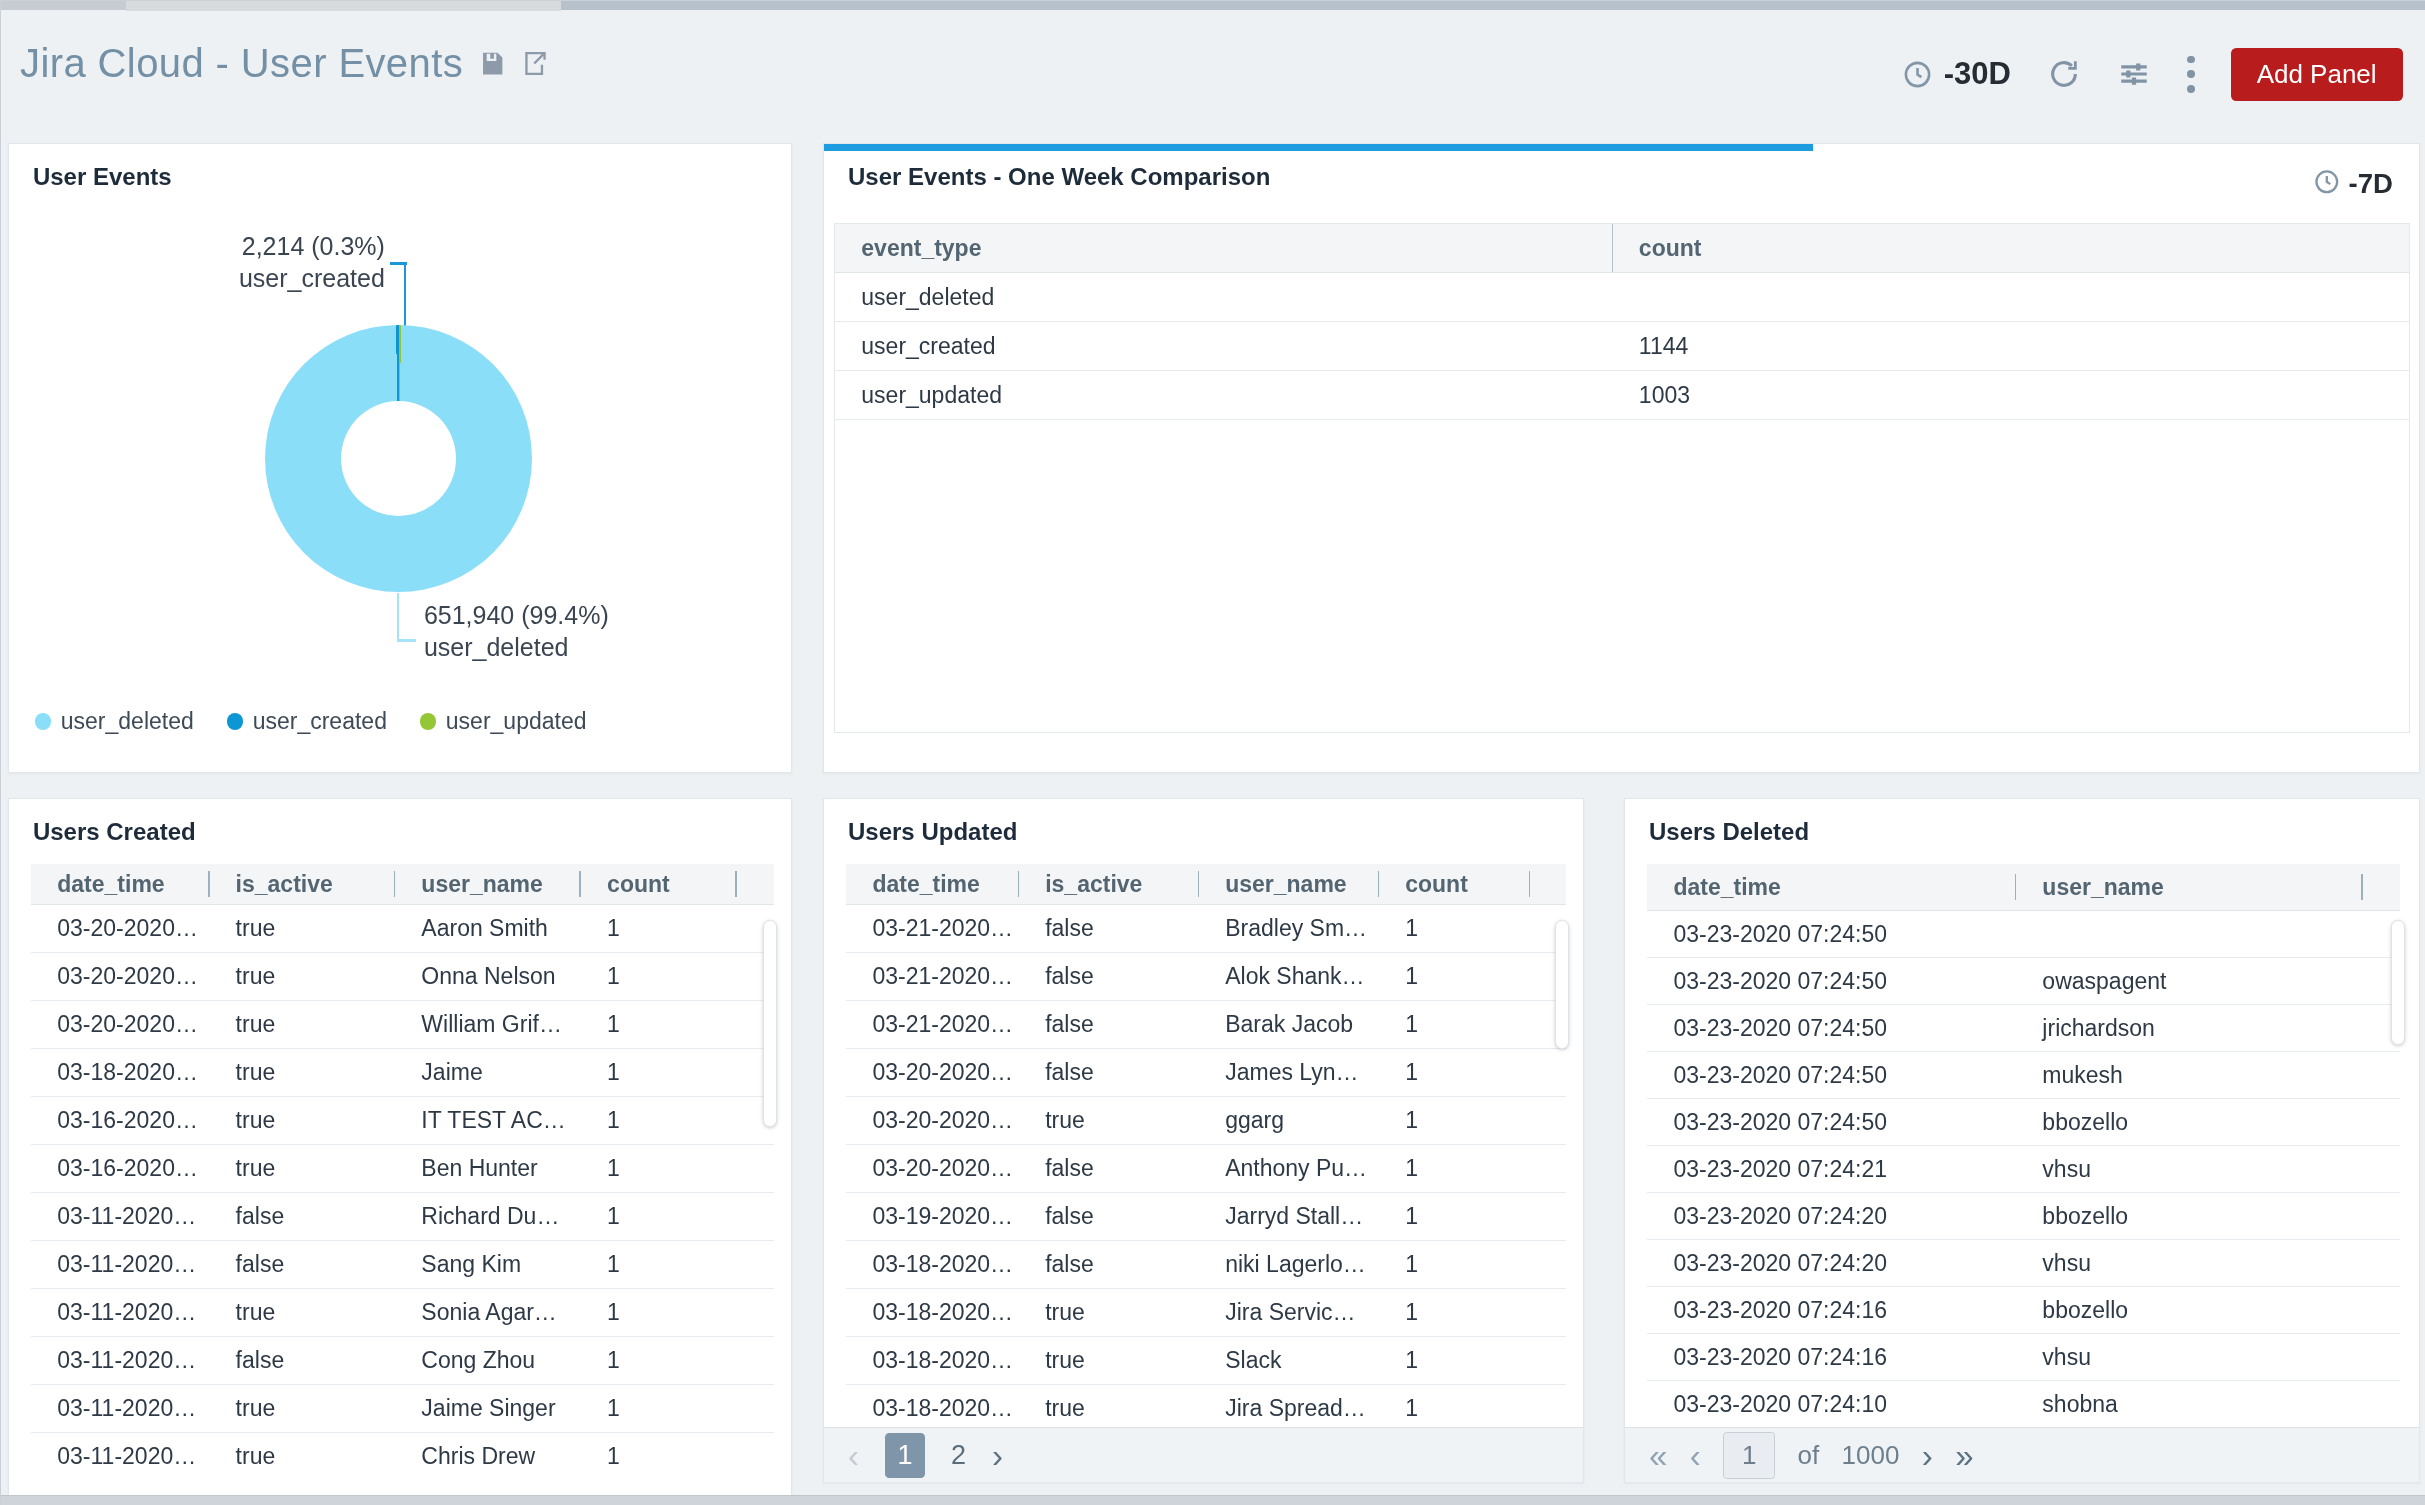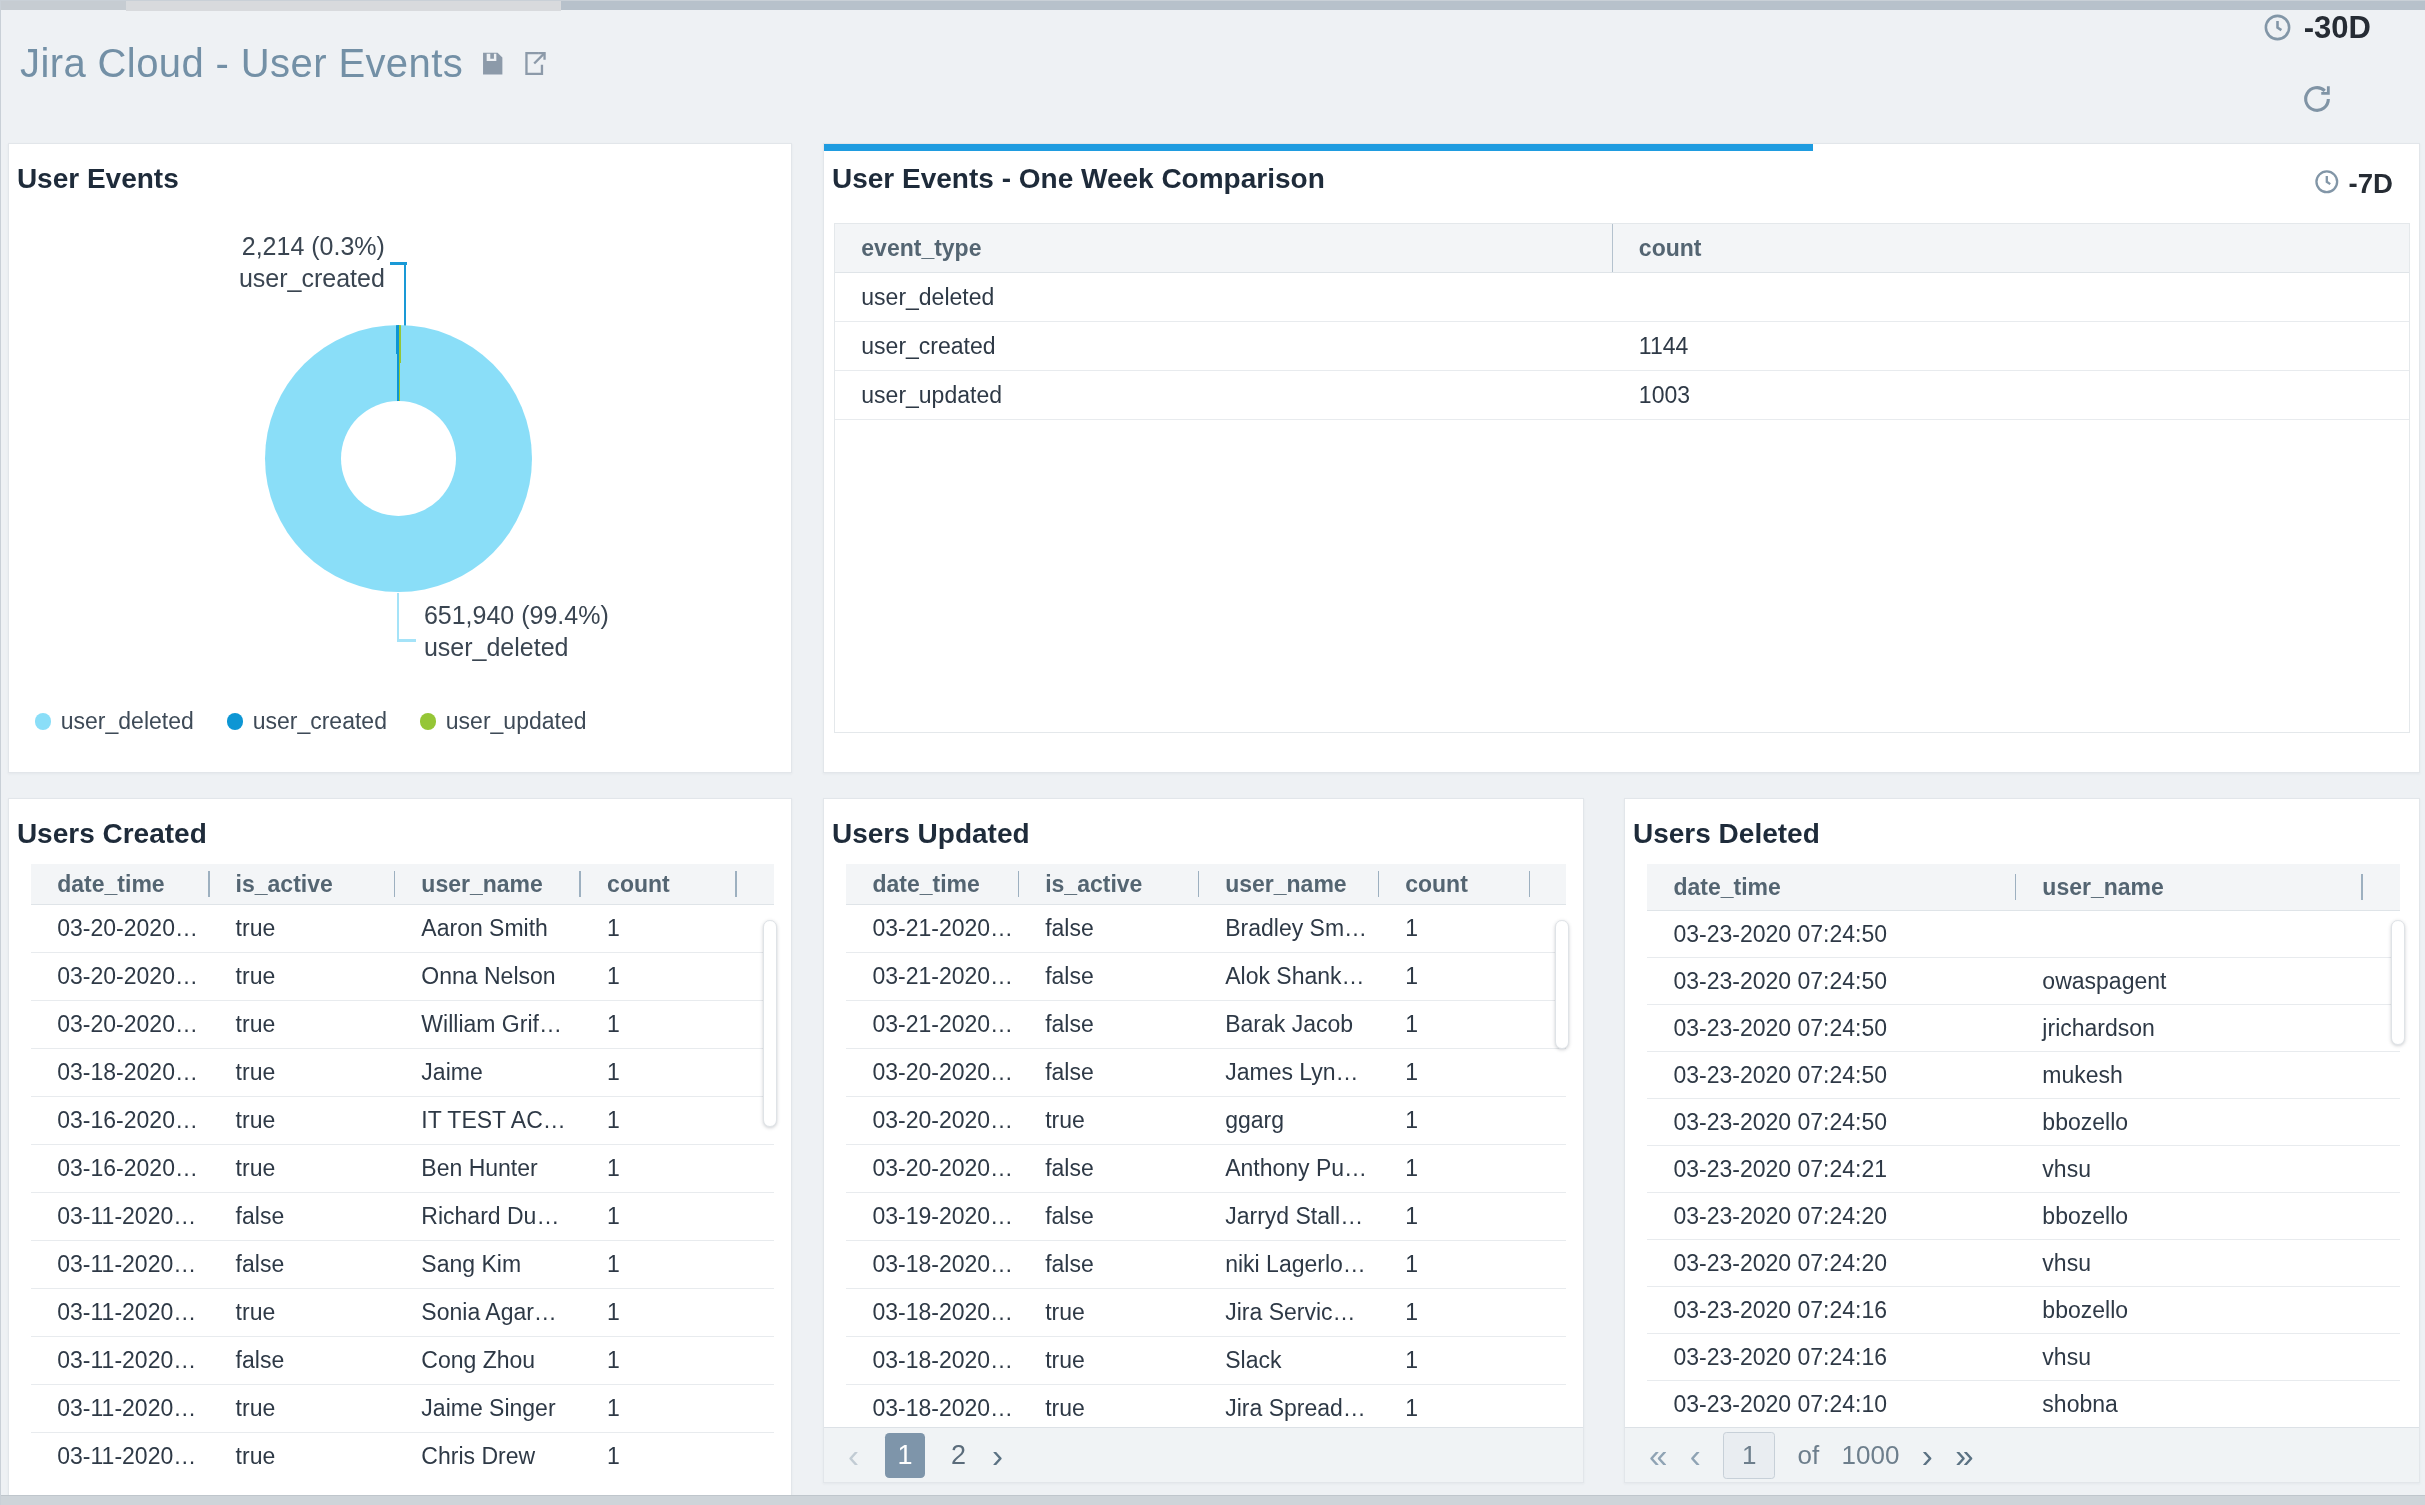--- a/index.html
+++ b/index.html
@@ -13,36 +13,36 @@
   .ts-b { position:absolute; left:125px; top:0; width:435px; height:10.3px; background:#d8dadd; }
   .ts-c { position:absolute; left:560px; top:0; width:1866px; height:8.6px; background:#b7c1cb; }
   .bottom-strip { position:absolute; left:0; bottom:0; width:100%; height:10.3px;
                   background:#ced4d9; border-top:0.9px solid #bfc6cc; z-index:40; }
 
   
   .dash-header { position:absolute; top:8.6px; left:0; width:100%; height:129px; }
   .dash-title-row { position:absolute; left:19px; top:31px; display:flex; align-items:center; gap:14px; }
   .dash-title { font-size:40px; font-weight:400; color:#7390a6; letter-spacing:0.4px; }
   .hicon { color:#8c9aa9; display:inline-flex; align-items:center; }
-  .controls { position:absolute; right:22.4px; top:0; height:129px; display:flex; align-items:center; gap:36px;flex-direction:column; }
+  .controls { position:absolute; right:22.4px; top:0; height:129px; display:flex; align-items:center; gap:36px; }
   .time-ctl { display:flex; align-items:center; gap:10.3px; }
   .time-txt { font-size:31px; font-weight:700; color:#262c34; }
   .kebab { display:inline-flex; flex-direction:column; gap:6.9px; }
   .kebab i { width:7.8px; height:7.8px; border-radius:50%; background:#8094a5; }
   .btn-add { background:#b91c1c; color:#fff; font-size:26px; border:none; border-radius:5.2px;
              height:53px; padding:0 26px; font-family:inherit; cursor:pointer; }
 
   
   .panel { position:absolute; background:#fff; border:0.9px solid #e2e6ea; box-shadow:0 0.9px 2.6px rgba(40,60,80,.05); }
   .p-a { left:6.9px;    top:142px; width:784px;  height:630px; }
   .p-b { left:822px;  top:142px; width:1597px; height:630px; }
   .p-c { left:6.9px;    top:797px; width:784px;  height:699px; }
   .p-d { left:822px;  top:797px; width:761px;  height:685px; overflow:hidden; }
   .p-e { left:1623px; top:797px; width:796px;  height:685px; overflow:hidden; }
-  .panel-title { position:absolute; left:8px; top:19px; font-size:28px; font-weight:600; color:#1e2b3a; }
+  .panel-title { position:absolute; left:24px; top:19px; font-size:24px; font-weight:600; color:#1e2b3a; }
   .panel-time { position:absolute; right:26px; top:24px; display:flex; align-items:flex-start; gap:8px; }
   .panel-time .time-txt { font-size:27.6px; }
   .loading-bar { position:absolute; top:0; left:0; height:6.9px; width:62%; background:#1f9ce0; }
 
   
   .tbl { position:absolute; background:#fff; }
   .trow { display:flex; height:48px; align-items:center; border-bottom:0.9px solid #e8ebee; background:#fff; }
   .p-e .trow { height:47px; }
   .thead { height:41px; background:#f3f5f7; border-bottom:0.9px solid #dfe4e8; }
   .thead .tcell { font-weight:700; color:#546572; }

